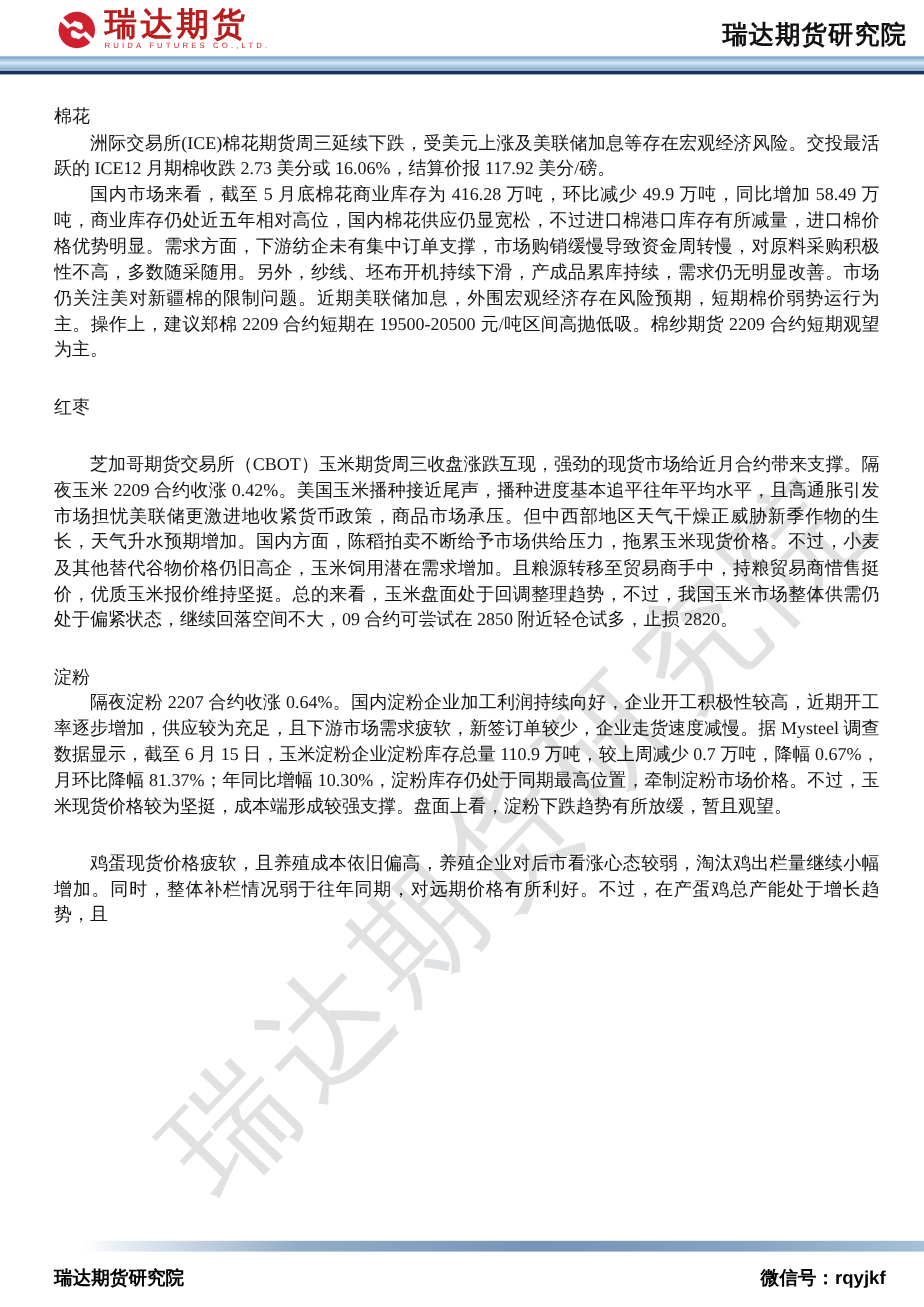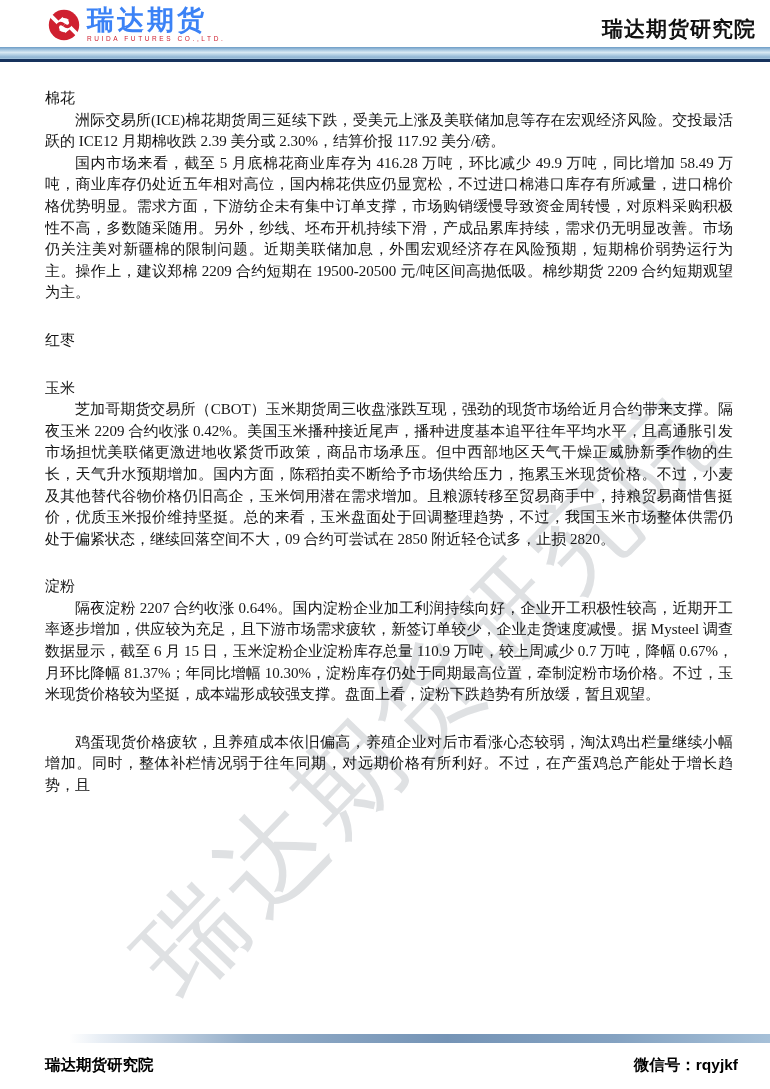--- a/index.html
+++ b/index.html
@@ -17,21 +17,21 @@
   .header { position: absolute; top: 0; left: 0; right: 0; }
   .logo-row {
     display: flex; justify-content: space-between; align-items: flex-end;
     padding: 6px 14px 3px 45px; height: 38px;
   }
   .logo { display: flex; align-items: center; gap: 4px; }
   .logo-mark { width: 38px; height: 38px; flex: 0 0 auto; }
   .brand-text { display: flex; flex-direction: column; line-height: 1; }
   .brand-cn {
     font-family: "Liberation Sans", "DejaVu Sans", sans-serif;
-    font-weight: 700; font-size: 27px; letter-spacing: 3px; color: #3b82f6;
+    font-weight: 700; font-size: 27px; letter-spacing: 3px; color: #b91c1c;
   }
   .brand-en {
     font-family: "Liberation Sans", "DejaVu Sans", sans-serif;
     font-size: 6.5px; letter-spacing: 2.6px; color: #cf2030; margin-top: 2px;
   }
   .institute-title {
     font-family: "Liberation Sans", "DejaVu Sans", sans-serif;
     font-weight: 700; font-size: 21px; color: #111111; letter-spacing: 1px;
     padding-bottom: 1px;
   }
@@ -103,31 +103,30 @@
     </div>
     <div class="header-bar"></div>
   </header>
 
   <div class="watermark">瑞达期货研究院</div>
 
   <main class="report-body">
 
     <section class="report-section">
       <h2 class="section-title">棉花</h2>
-      <p>洲际交易所(ICE)棉花期货周三延续下跌，受美元上涨及美联储加息等存在宏观经济风险。交投最活跃的 ICE12 月期棉收跌 2.39 美分或 2.30%，结算价报 117.92 美分/磅。</p>
+      <p>洲际交易所(ICE)棉花期货周三延续下跌，受美元上涨及美联储加息等存在宏观经济风险。交投最活跃的 ICE12 月期棉收跌 2.73 美分或 16.06%，结算价报 117.92 美分/磅。</p>
       <p>国内市场来看，截至 5 月底棉花商业库存为 416.28 万吨，环比减少 49.9 万吨，同比增加 58.49 万吨，商业库存仍处近五年相对高位，国内棉花供应仍显宽松，不过进口棉港口库存有所减量，进口棉价格优势明显。需求方面，下游纺企未有集中订单支撑，市场购销缓慢导致资金周转慢，对原料采购积极性不高，多数随采随用。另外，纱线、坯布开机持续下滑，产成品累库持续，需求仍无明显改善。市场仍关注美对新疆棉的限制问题。近期美联储加息，外围宏观经济存在风险预期，短期棉价弱势运行为主。操作上，建议郑棉 2209 合约短期在 19500-20500 元/吨区间高抛低吸。棉纱期货 2209 合约短期观望为主。</p>
     </section>
 
 
     <section class="report-section">
       <h2 class="section-title">红枣</h2>
     </section>
 
     <section class="report-section">
-      <h2 class="section-title">玉米</h2>
       <p>芝加哥期货交易所（CBOT）玉米期货周三收盘涨跌互现，强劲的现货市场给近月合约带来支撑。隔夜玉米 2209 合约收涨 0.42%。美国玉米播种接近尾声，播种进度基本追平往年平均水平，且高通胀引发市场担忧美联储更激进地收紧货币政策，商品市场承压。但中西部地区天气干燥正威胁新季作物的生长，天气升水预期增加。国内方面，陈稻拍卖不断给予市场供给压力，拖累玉米现货价格。不过，小麦及其他替代谷物价格仍旧高企，玉米饲用潜在需求增加。且粮源转移至贸易商手中，持粮贸易商惜售挺价，优质玉米报价维持坚挺。总的来看，玉米盘面处于回调整理趋势，不过，我国玉米市场整体供需仍处于偏紧状态，继续回落空间不大，09 合约可尝试在 2850 附近轻仓试多，止损 2820。</p>
     </section>
 
     <section class="report-section">
       <h2 class="section-title">淀粉</h2>
       <p>隔夜淀粉 2207 合约收涨 0.64%。国内淀粉企业加工利润持续向好，企业开工积极性较高，近期开工率逐步增加，供应较为充足，且下游市场需求疲软，新签订单较少，企业走货速度减慢。据 Mysteel 调查数据显示，截至 6 月 15 日，玉米淀粉企业淀粉库存总量 110.9 万吨，较上周减少 0.7 万吨，降幅 0.67%，月环比降幅 81.37%；年同比增幅 10.30%，淀粉库存仍处于同期最高位置，牵制淀粉市场价格。不过，玉米现货价格较为坚挺，成本端形成较强支撑。盘面上看，淀粉下跌趋势有所放缓，暂且观望。</p>
     </section>
 
     <section class="report-section">
       <p>鸡蛋现货价格疲软，且养殖成本依旧偏高，养殖企业对后市看涨心态较弱，淘汰鸡出栏量继续小幅增加。同时，整体补栏情况弱于往年同期，对远期价格有所利好。不过，在产蛋鸡总产能处于增长趋势，且</p>

